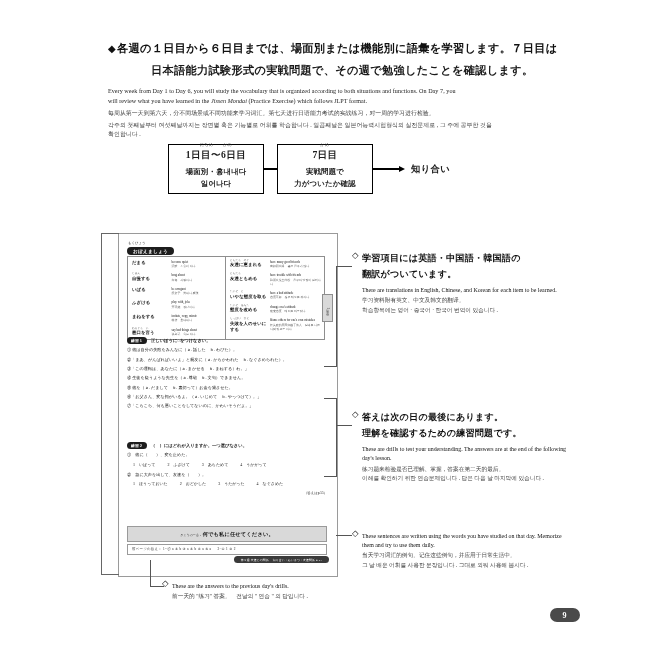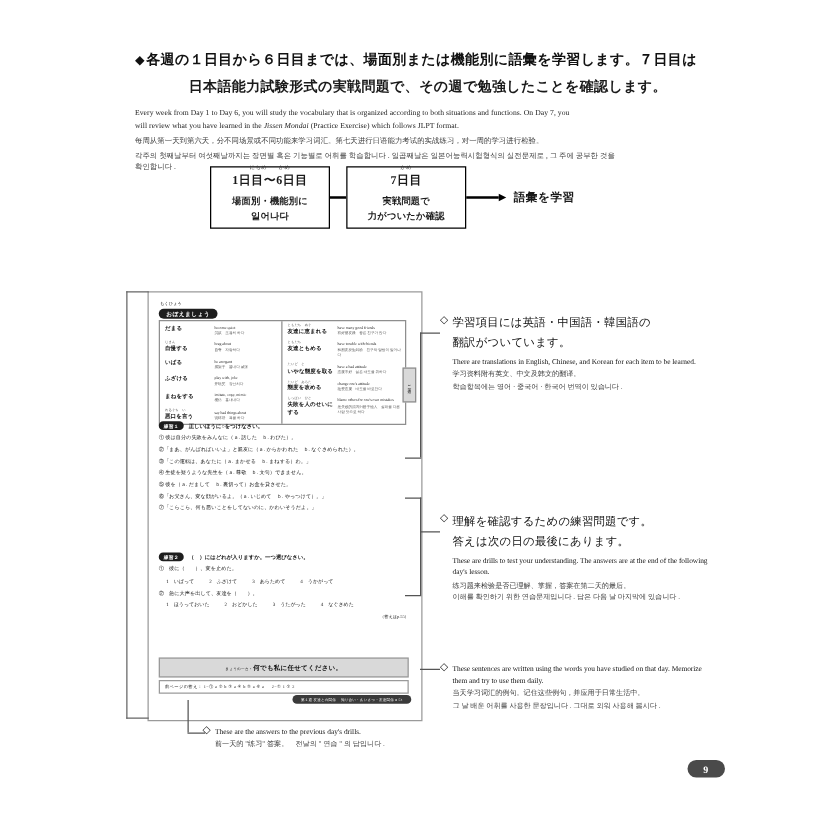--- a/index.html
+++ b/index.html
@@ -70,21 +70,21 @@
     line-height: 1.62;
     color: #3a3a3a;
     margin-top: 2px;
     letter-spacing: 0.05px;
   }
 
   
   .flow {
     position: absolute;
     left: 168px;
-    top: 133px;
+    top: 144px;
     display: flex;
     align-items: center;
   }
   .flow-box {
     border: 1.4px solid #000;
     width: 94px;
     height: 48px;
     display: flex;
     flex-direction: column;
     align-items: center;
@@ -297,21 +297,21 @@
     letter-spacing: 0.2px;
   }
 
   
   .callout {
     position: absolute;
     width: 205px;
   }
   .callout .c-jp {
     font-size: 9.1px;
-    font-weight: 400;
+    font-weight: 700;
     line-height: 1.78;
     color: #111;
     letter-spacing: 0.2px;
   }
   .callout .c-en {
     font-size: 5.9px;
     line-height: 1.55;
     color: #111;
     margin-top: 4px;
   }
@@ -372,40 +372,40 @@
     </div>
   </div>
 
   <div class="flow">
     <div class="flow-box">
       <div class="bt ruby-wrap">
         <span class="rt">にちめ　　かめ</span>
         <span>1日目〜6日目</span>
       </div>
       <div class="bl ruby-wrap">
-        <span>場面別・機能別に</span>
+        <span>場面別・흉내내다</span>
       </div>
       <div class="bl ruby-wrap">
         <span>일어나다</span>
       </div>
     </div>
     <div class="flow-connector"></div>
     <div class="flow-box">
       <div class="bt ruby-wrap">
         <span class="rt">かめ</span>
         <span>7日目</span>
       </div>
       <div class="bl">実戦問題で</div>
       <div class="bl">力がついたか確認</div>
     </div>
     <div class="flow-arrow">
       <span class="shaft"></span>
       <span class="head"></span>
     </div>
-    <div class="flow-next">語彙を学習</div>
+    <div class="flow-next">知り合い</div>
   </div>
 
   <div class="sample">
 
     <div class="s-title-ruby">もくひょう</div>
     <div class="s-title-pill">おぼえましょう</div>
 
     <div class="voc-table">
       <div class="voc-col left">
         <div class="voc-row">
@@ -565,22 +565,22 @@
     <span class="c-diamond">◇</span>
     <div class="c-jp">学習項目には英語・中国語・韓国語の</div>
     <div class="c-jp">翻訳がついています。</div>
     <div class="c-en">There are translations in English, Chinese, and Korean for each item to be learned.</div>
     <div class="c-cn">学习资料附有英文、中文及韩文的翻译。</div>
     <div class="c-kr">학습항목에는 영어 · 중국어 · 한국어 번역이 있습니다 .</div>
   </div>
 
   <div class="callout" style="left:362px; top:409px;">
     <span class="c-diamond">◇</span>
+    <div class="c-jp">答えは次の日の最後にあります。</div>
     <div class="c-jp">理解を確認するための練習問題です。</div>
-    <div class="c-jp">答えは次の日の最後にあります。</div>
     <div class="c-en">These are drills to test your understanding. The answers are at the end of the following day's lesson.</div>
     <div class="c-cn">练习题来检验是否已理解、掌握，答案在第二天的最后。</div>
     <div class="c-kr">이해를 확인하기 위한 연습문제입니다 . 답은 다음 날 마지막에 있습니다 .</div>
   </div>
 
   <div class="callout" style="left:362px; top:528px;">
     <span class="c-diamond">◇</span>
     <div class="c-en">These sentences are written using the words you have studied on that day. Memorize them and try to use them daily.</div>
     <div class="c-cn">当天学习词汇的例句。记住这些例句，并应用于日常生活中。</div>
     <div class="c-kr">그 날 배운 어휘를 사용한 문장입니다 . 그대로 외워 사용해 봅시다 .</div>

